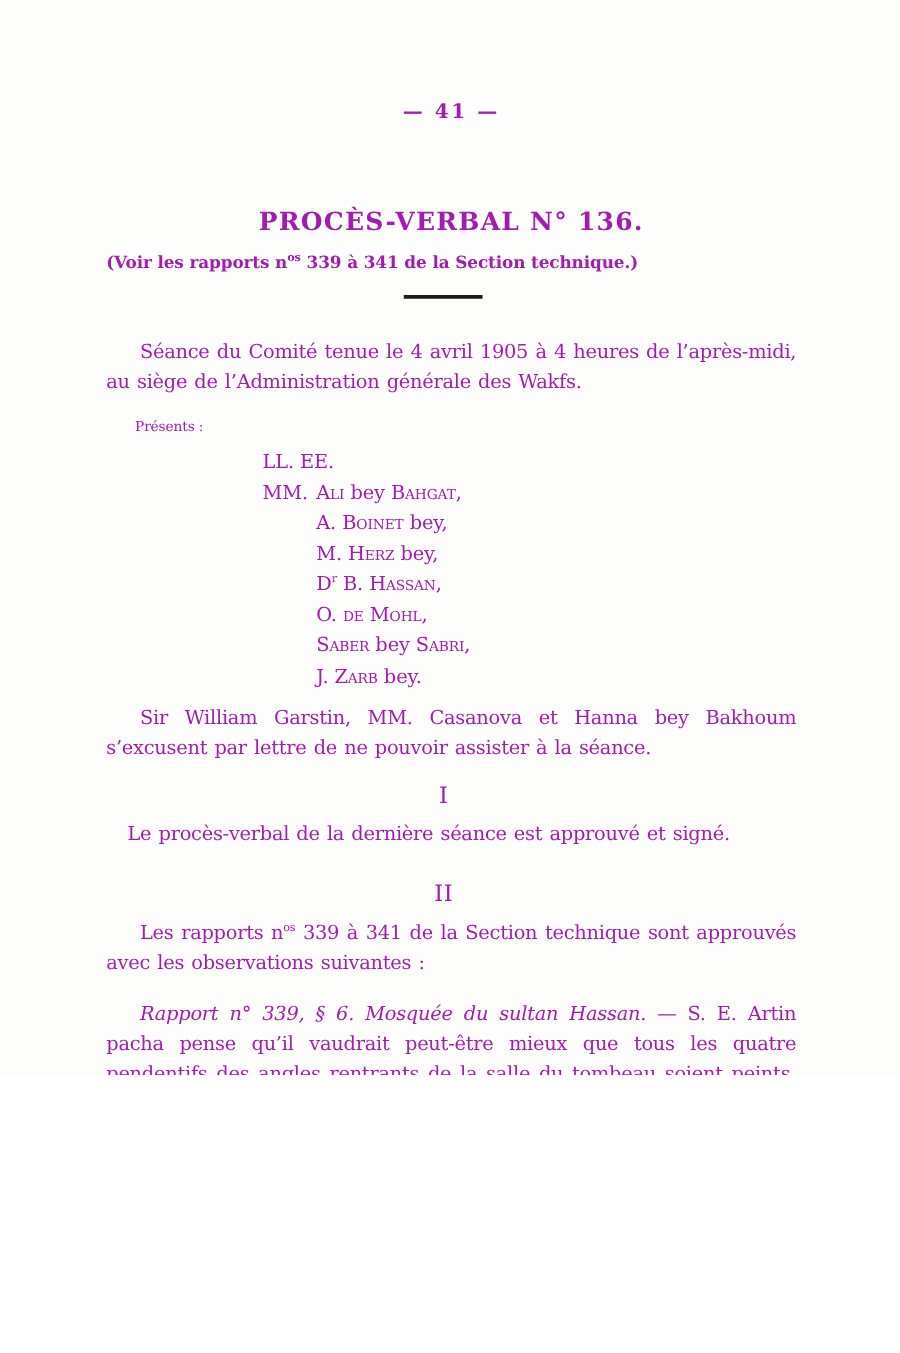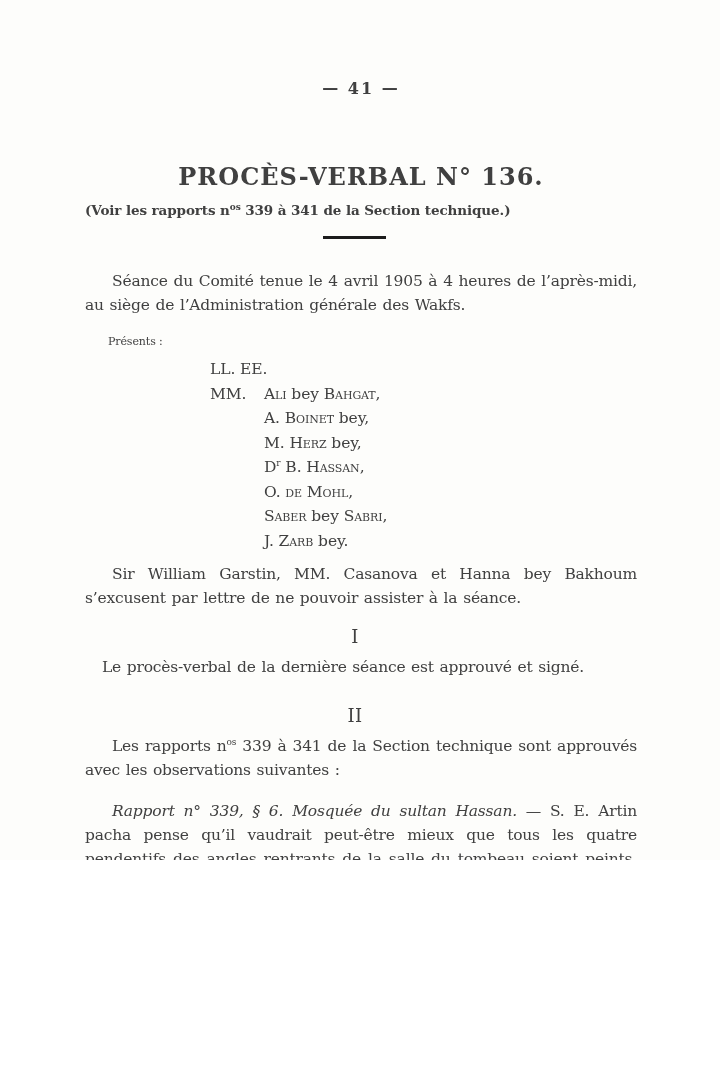--- a/index.html
+++ b/index.html
@@ -1,37 +1,37 @@
 <!DOCTYPE html>
 <html><head>
 <meta charset="utf-8">
 <style>
   html,body{margin:0;padding:0;background:#ffffff;}
   .page{
     width:720px;height:860px;
     background:#fdfdfb;
-    color:#404040;
+    color:#a21caf;
     font-family:"DejaVu Serif", serif;
     box-sizing:border-box;
     padding:80px 83px 0 85px;
     position:relative;
     overflow:hidden;
     letter-spacing:-0.1px;
   }
   .page-number{
     text-align:center;
     font-weight:bold;
     font-size:16px;
     line-height:18px;
     letter-spacing:2px;
   }
   .doc-title{
     text-align:center;
     font-weight:bold;
-    font-size:24px;
+    font-size:20px;
     line-height:24px;
     letter-spacing:1px;
     margin-top:67px;
   }
   .doc-subtitle{
     text-align:left;
     font-weight:bold;
     font-size:13.5px;
     line-height:18px;
     margin-top:12px;
@@ -56,21 +56,21 @@
     margin-top:15px;
     font-size:11px;
     line-height:20px;
     text-indent:23px;
   }
   .attendees{
     margin-top:5px;
     font-size:15.5px;
     line-height:24.5px;
   }
-  .attendees-group{display:flex;margin-left:125px;gap:11px;}
+  .attendees-group{display:flex;margin-left:125px;}
   .group-label{flex:0 0 auto;white-space:nowrap;}
   .g1 .group-label{width:87px;}
   .g2 .group-label{width:43px;}
   .group-names{flex:1 1 auto;}
   .excuses{margin-top:9px;}
   .section-heading{
     text-align:center;
     font-size:18px;
     line-height:18px;
     margin-top:18px;

